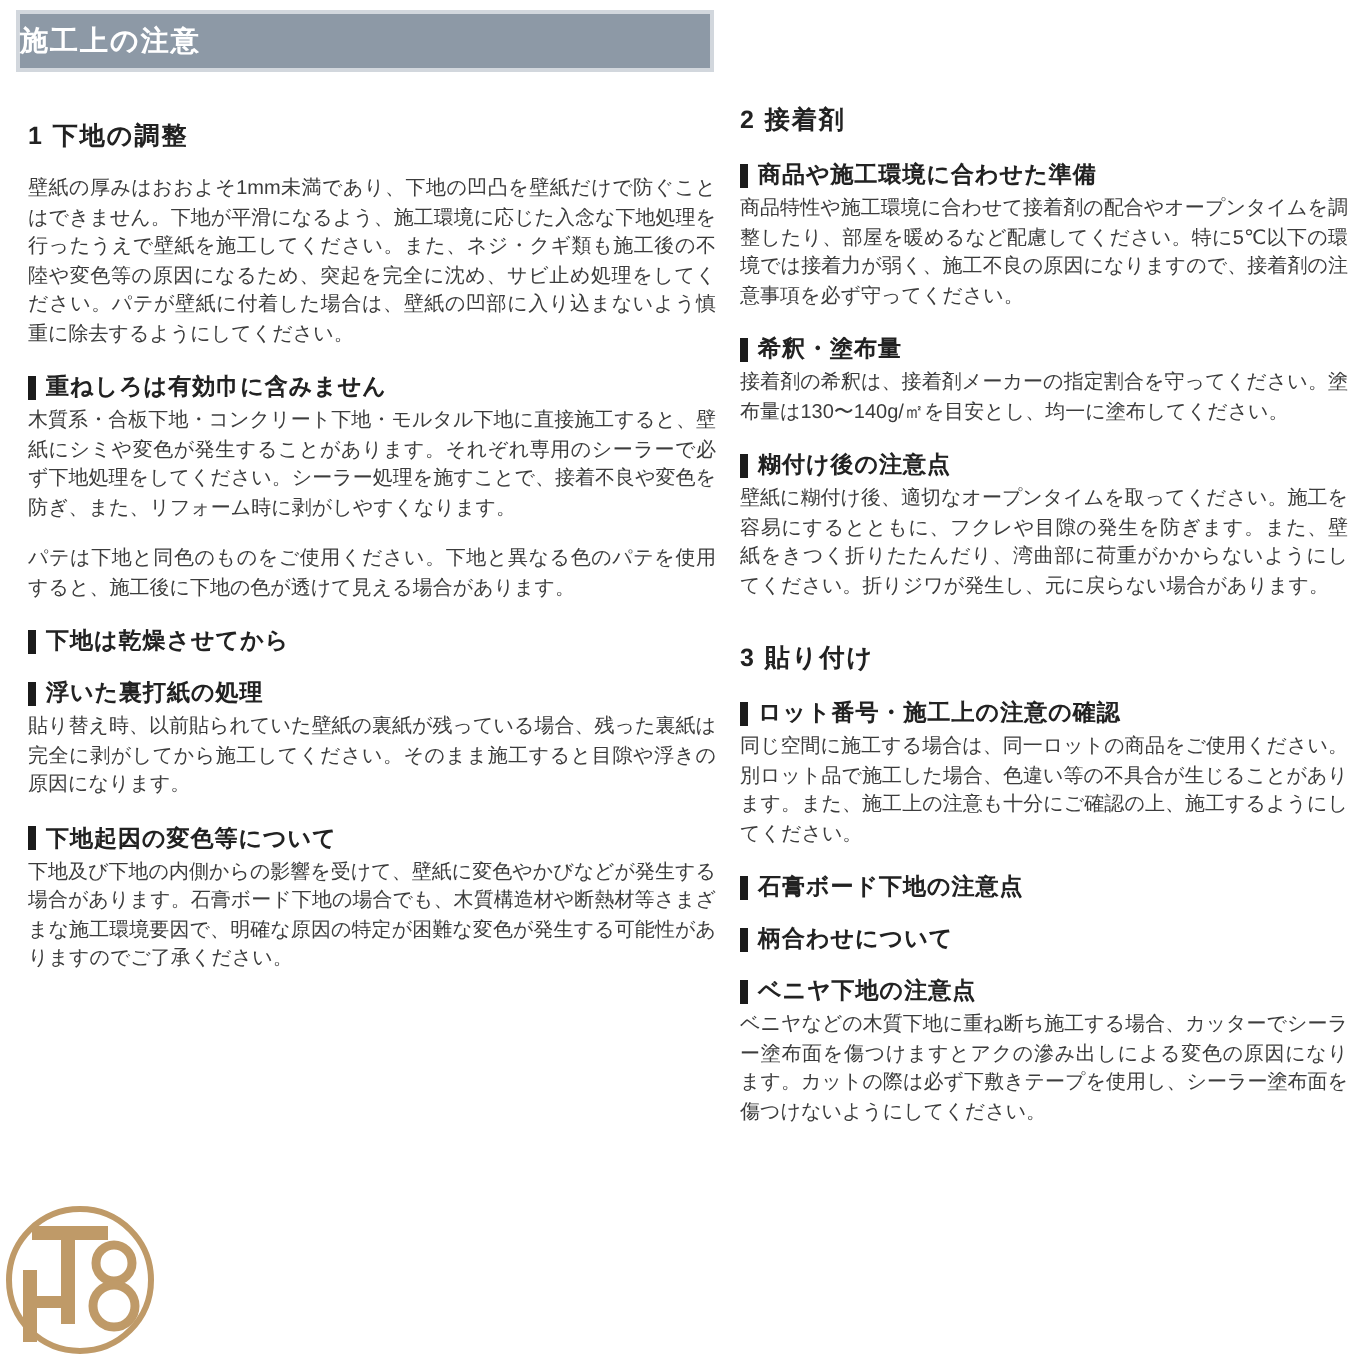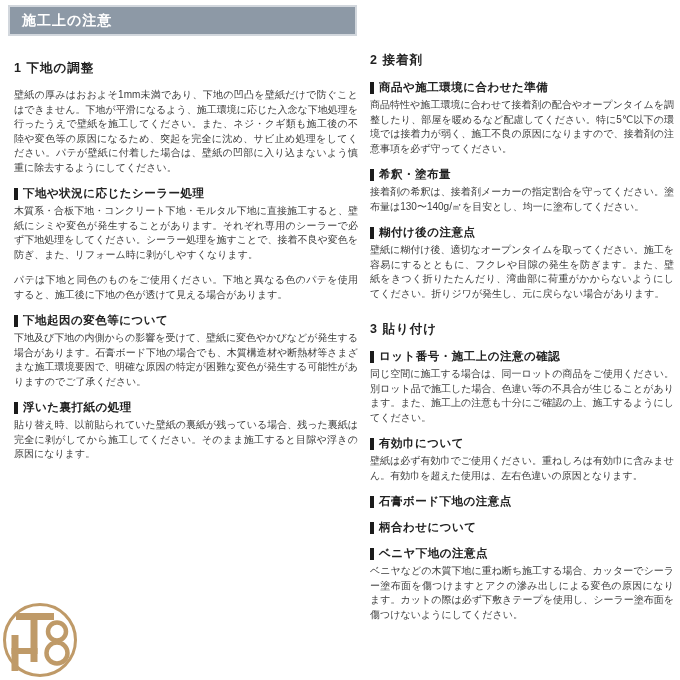--- a/index.html
+++ b/index.html
@@ -7,21 +7,21 @@
     width:680px;height:680px;background:#ffffff;position:relative;overflow:hidden;
     font-family:"Liberation Sans","DejaVu Sans",sans-serif;
     -webkit-font-smoothing:antialiased;
   }
   .header-bar{
     position:absolute;left:8px;top:5px;width:345px;height:27px;
     background:#8d99a6;border:2px solid #d2d7dd;
     display:flex;align-items:center;
   }
   .header-title{
-    color:#ffffff;font-size:14px;font-weight:bold;padding-left:12px;letter-spacing:1px;
+    color:#ffffff;font-size:14px;font-weight:bold;padding-left:0;letter-spacing:1px;
   }
   .columns{
     position:absolute;left:14px;top:52px;width:660px;display:flex;
   }
   .col-left{width:344px;margin-right:12px;padding-top:8px;}
   .col-right{width:304px;}
   .section:not(:first-child){margin-top:20px;}
   .col-heading{
     font-size:12.5px;font-weight:bold;color:#222222;margin:0 0 4px 0;letter-spacing:1px;
   }
@@ -48,42 +48,46 @@
 <div class="columns">
   <div class="col-left">
       <div class="section">
         <div class="col-heading">1 下地の調整</div>
         <div class="item">
           <div class="item-body">壁紙の厚みはおおよそ1mm未満であり、下地の凹凸を壁紙だけで防ぐことはできません。下地が平滑になるよう、施工環境に応じた入念な下地処理を行ったうえで壁紙を施工してください。また、ネジ・クギ類も施工後の不陸や変色等の原因になるため、突起を完全に沈め、サビ止め処理をしてください。パテが壁紙に付着した場合は、壁紙の凹部に入り込まないよう慎重に除去するようにしてください。</div>
         </div>
         <div class="item">
           <div class="item-title">
             <div class="bar-marker"></div>
-            <span>下地や状況に応じたシーラー処理</span>
+            <span>重ねしろは有効巾に含みません</span>
           </div>
           <div class="item-body">木質系・合板下地・コンクリート下地・モルタル下地に直接施工すると、壁紙にシミや変色が発生することがあります。それぞれ専用のシーラーで必ず下地処理をしてください。シーラー処理を施すことで、接着不良や変色を防ぎ、また、リフォーム時に剥がしやすくなります。</div>
         </div>
         <div class="item">
           <div class="item-body">パテは下地と同色のものをご使用ください。下地と異なる色のパテを使用すると、施工後に下地の色が透けて見える場合があります。</div>
         </div>
         <div class="item">
+          <div class="item-title">
+            <div class="bar-marker"></div>
+            <span>下地は乾燥させてから</span>
+          </div>
+        </div>
+        <div class="item">
+          <div class="item-title">
+            <div class="bar-marker"></div>
+            <span>浮いた裏打紙の処理</span>
+          </div>
+          <div class="item-body">貼り替え時、以前貼られていた壁紙の裏紙が残っている場合、残った裏紙は完全に剥がしてから施工してください。そのまま施工すると目隙や浮きの原因になります。</div>
         </div>
         <div class="item">
           <div class="item-title">
             <div class="bar-marker"></div>
             <span>下地起因の変色等について</span>
           </div>
           <div class="item-body">下地及び下地の内側からの影響を受けて、壁紙に変色やかびなどが発生する場合があります。石膏ボード下地の場合でも、木質構造材や断熱材等さまざまな施工環境要因で、明確な原因の特定が困難な変色が発生する可能性がありますのでご了承ください。</div>
-        </div>
-        <div class="item">
-          <div class="item-title">
-            <div class="bar-marker"></div>
-            <span>浮いた裏打紙の処理</span>
-          </div>
-          <div class="item-body">貼り替え時、以前貼られていた壁紙の裏紙が残っている場合、残った裏紙は完全に剥がしてから施工してください。そのまま施工すると目隙や浮きの原因になります。</div>
         </div>
       </div>
     </div>
   <div class="col-right">
       <div class="section">
         <div class="col-heading">2 接着剤</div>
         <div class="item">
           <div class="item-title">
             <div class="bar-marker"></div>
             <span>商品や施工環境に合わせた準備</span>
@@ -106,27 +110,20 @@
         </div>
       </div>
       <div class="section">
         <div class="col-heading">3 貼り付け</div>
         <div class="item">
           <div class="item-title">
             <div class="bar-marker"></div>
             <span>ロット番号・施工上の注意の確認</span>
           </div>
           <div class="item-body">同じ空間に施工する場合は、同一ロットの商品をご使用ください。別ロット品で施工した場合、色違い等の不具合が生じることがあります。また、施工上の注意も十分にご確認の上、施工するようにしてください。</div>
-        </div>
-        <div class="item">
-          <div class="item-title">
-            <div class="bar-marker"></div>
-            <span>有効巾について</span>
-          </div>
-          <div class="item-body">壁紙は必ず有効巾でご使用ください。重ねしろは有効巾に含みません。有効巾を超えた使用は、左右色違いの原因となります。</div>
         </div>
         <div class="item">
           <div class="item-title">
             <div class="bar-marker"></div>
             <span>石膏ボード下地の注意点</span>
           </div>
         </div>
         <div class="item">
           <div class="item-title">
             <div class="bar-marker"></div>

